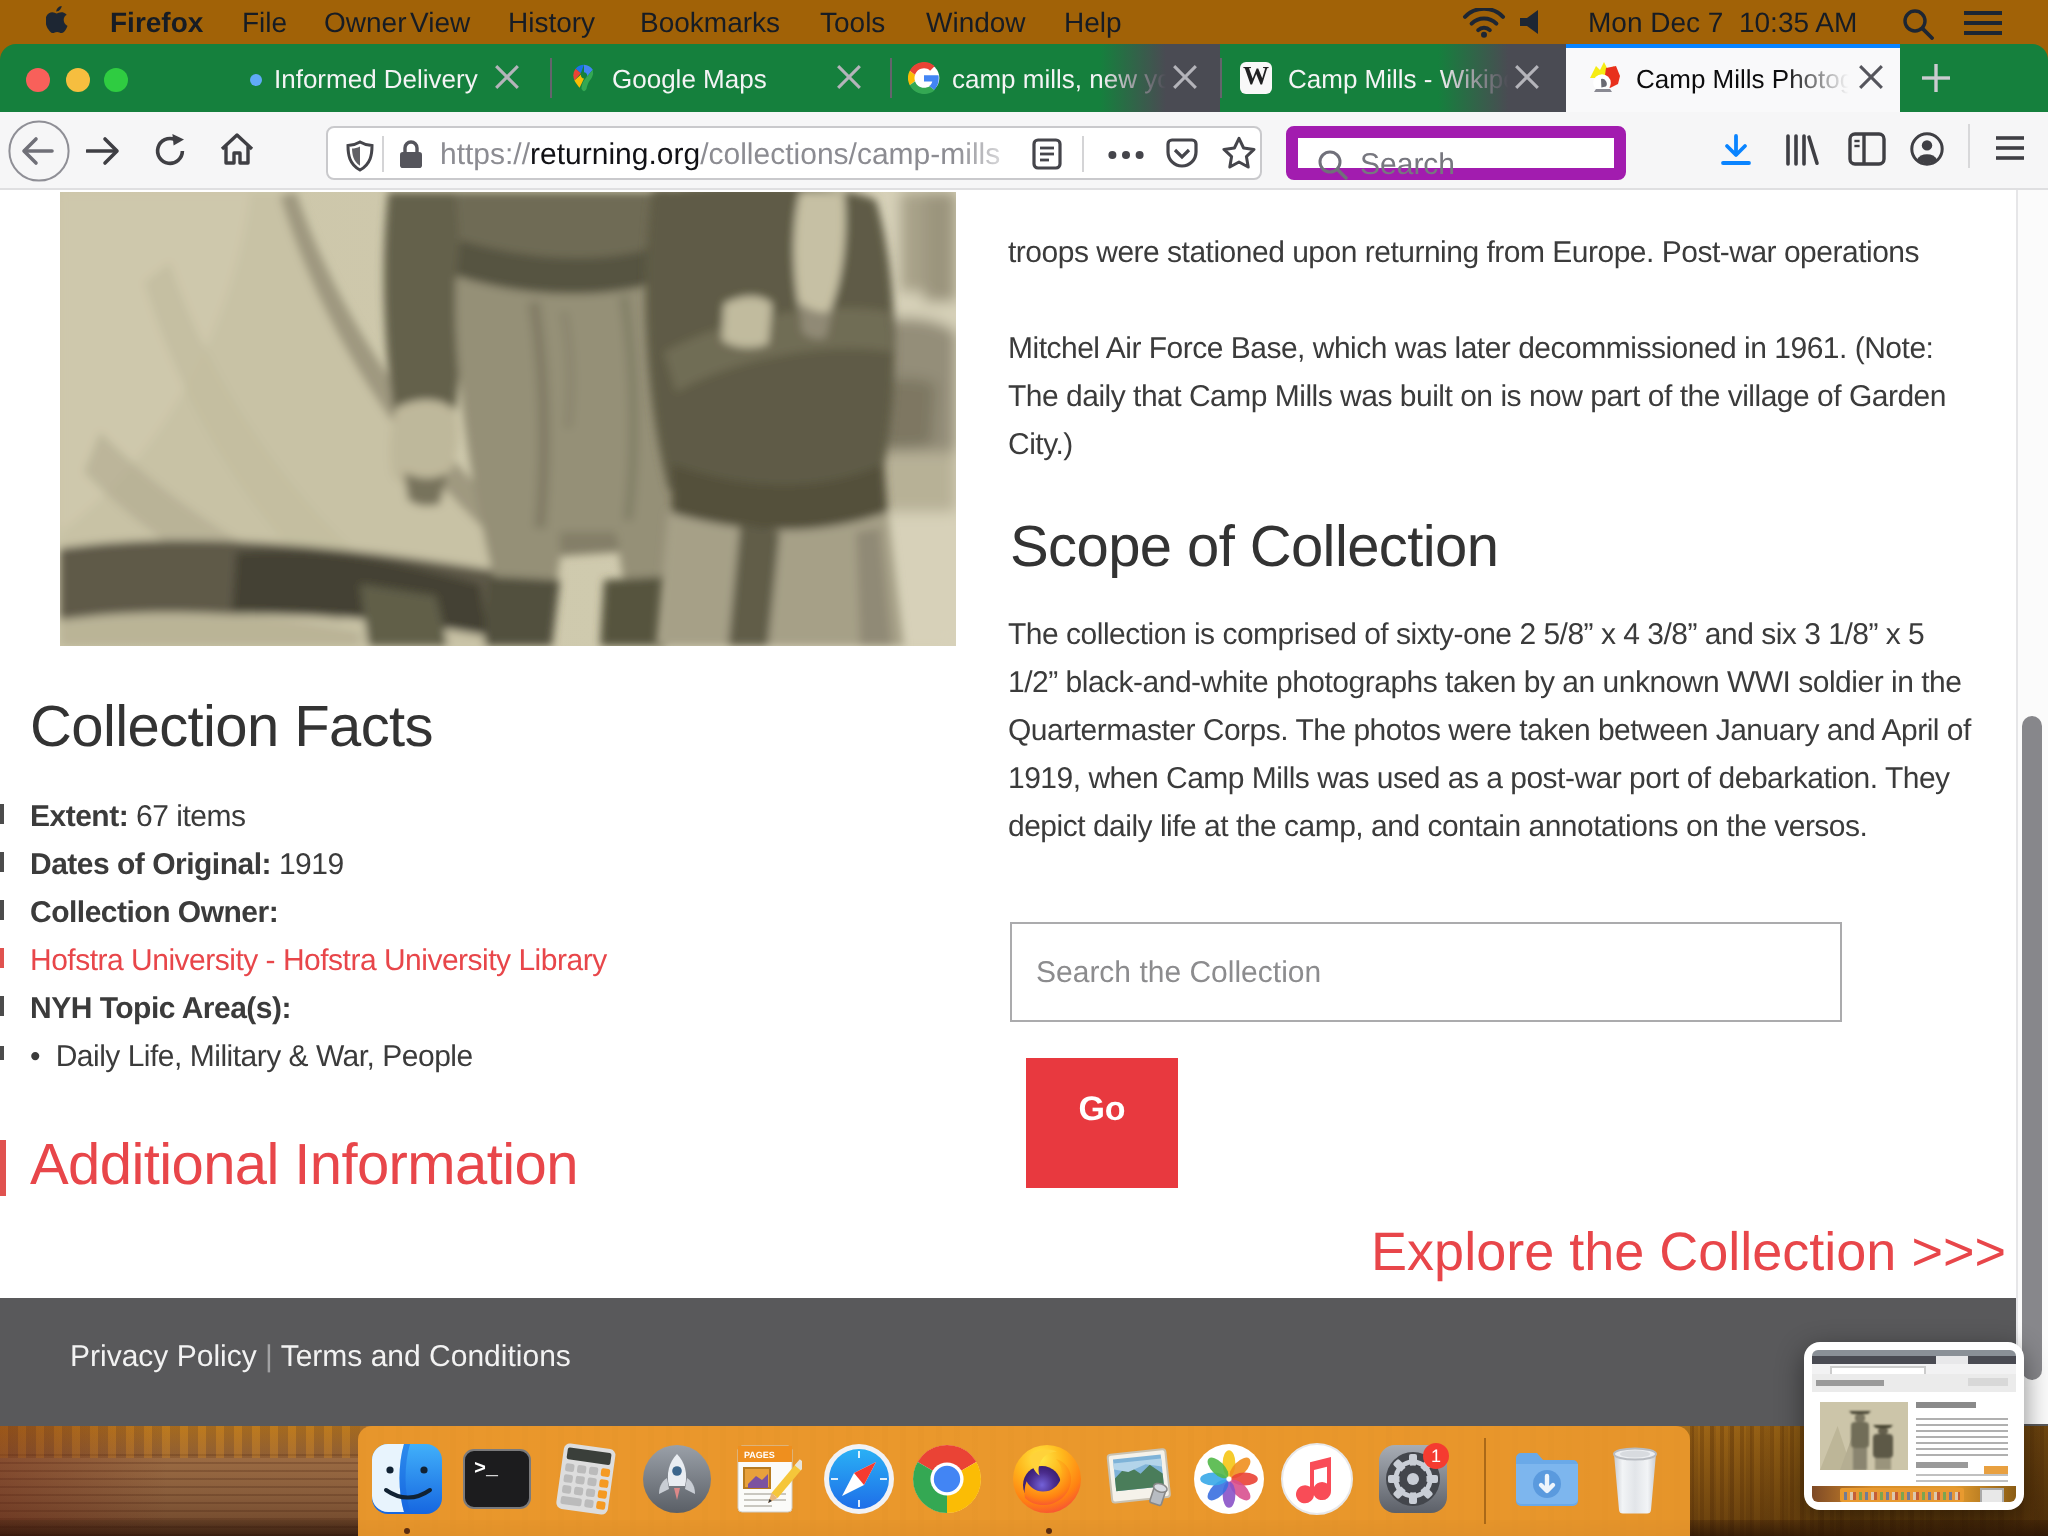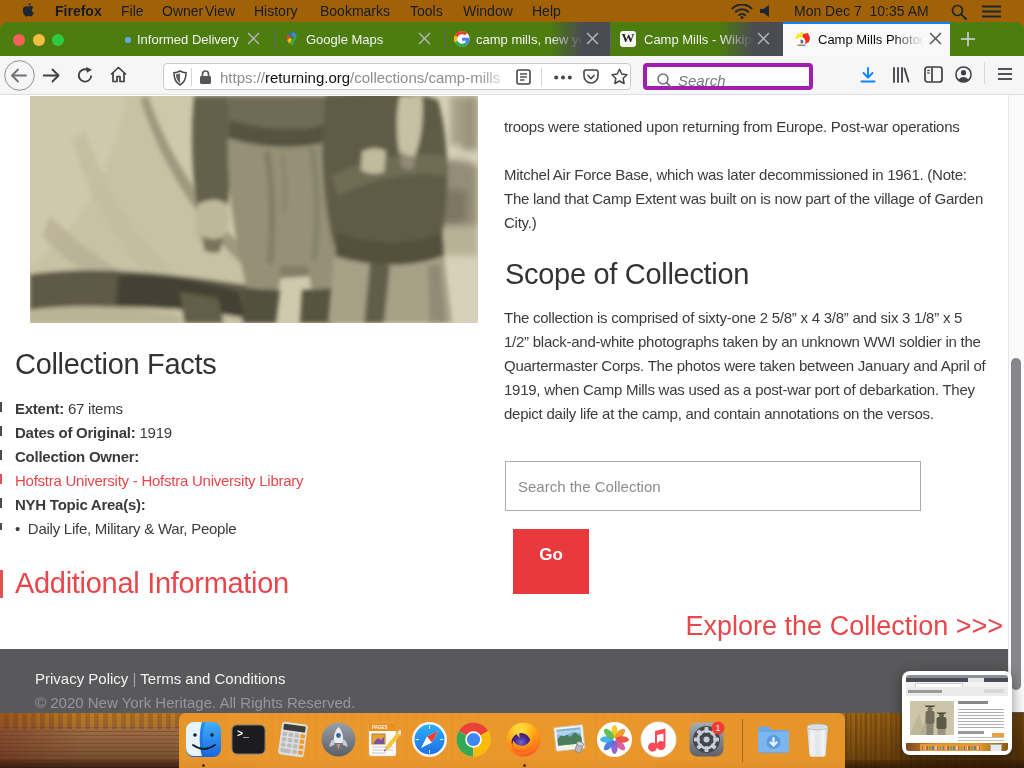--- a/index.html
+++ b/index.html
@@ -1,29 +1,29 @@
 <!DOCTYPE html>
 <html><head><meta charset="utf-8">
 <style>
   html,body{margin:0;padding:0;}
   body{width:1024px;height:768px;overflow:hidden;font-family:"Liberation Sans",sans-serif;position:relative;background:#fff;}
   .abs{position:absolute;}
   
   #menubar{left:0;top:0;width:1024px;height:40px;background:#a16207;box-shadow:inset 0 -1px 0 rgba(90,100,120,.25);color:#171c24;font-size:14px;}
   #menubar .mi{position:absolute;top:3px;white-space:nowrap;}
   
-  #tabbar{left:0;top:22px;width:1024px;height:34px;background:#4d7c0f;border-radius:8px 8px 0 0;}
+  #tabbar{left:0;top:22px;width:1024px;height:34px;background:#15803d;border-radius:8px 8px 0 0;}
   .tab{position:absolute;top:0;height:34px;overflow:hidden;}
   .tabsep{position:absolute;top:7px;width:1px;height:20px;background:#64646c;}
   .tabtxt{position:absolute;top:10px;font-size:13px;color:#f4f4f5;white-space:nowrap;}
   .tabx{position:absolute;top:10px;width:13px;height:13px;}
   
   #navbar{left:0;top:56px;width:1024px;height:38px;background:#f6f6f7;border-bottom:1px solid #dfdfe1;}
   #urlbar{position:absolute;left:163px;top:7px;width:468px;height:27px;background:#fff;border:1px solid #c9c9cc;border-radius:4px;box-sizing:border-box;}
-  #searchbar{position:absolute;left:643px;top:7px;width:170px;height:27px;background:#fff;border:4px solid #a21caf;border-radius:4px;box-sizing:border-box;font-style:italic;}
+  #searchbar{position:absolute;left:643px;top:7px;width:170px;height:27px;background:#fff;border:6px solid #a21caf;border-radius:4px;box-sizing:border-box;}
   
   #content{left:0;top:95px;width:1024px;height:554px;background:#fff;color:#3b3b3b;}
   .h2g{position:absolute;font-size:29px;font-weight:400;color:#333;letter-spacing:-0.3px;white-space:nowrap;}
   .body-line{position:absolute;font-size:15px;letter-spacing:-0.25px;line-height:24px;color:#3b3b3b;white-space:nowrap;}
   
   #footer{left:0;top:649px;width:1024px;height:64px;background:#59595b;}
   
   #wall{left:0;top:713px;width:1024px;height:55px;}
   #dock{position:absolute;left:179px;top:0;width:666px;height:55px;background:rgba(235,152,44,.93);border-radius:7px 7px 0 0;}
   .dkic{position:absolute;top:8px;width:37px;height:37px;}
@@ -105,21 +105,21 @@
   <div style="position:absolute;left:0;top:307px;width:2px;height:10px;background:#4c4c4c;"></div>
   <div style="position:absolute;left:0;top:331px;width:2px;height:10px;background:#4c4c4c;"></div>
   <div style="position:absolute;left:0;top:355px;width:2px;height:10px;background:#4c4c4c;"></div>
   <div style="position:absolute;left:0;top:379px;width:2px;height:10px;background:#e0524f;"></div>
   <div style="position:absolute;left:0;top:403px;width:2px;height:10px;background:#4c4c4c;"></div>
   <div style="position:absolute;left:0;top:428px;width:2px;height:7px;background:#4c4c4c;"></div>
   <div style="position:absolute;left:0;top:475px;width:3px;height:28px;background:#e0524f;"></div>
 
   <div class="body-line" style="left:504px;top:20px;">troops were stationed upon returning from Europe. Post-war operations</div>
   <div class="body-line" style="left:504px;top:68px;">Mitchel Air Force Base, which was later decommissioned in 1961. (Note:</div>
-  <div class="body-line" style="left:504px;top:92px;">The land that Camp Extent was built on is now part of the village of Garden</div>
+  <div class="body-line" style="left:504px;top:92px;">The daily that Camp Mills was built on is now part of the village of Garden</div>
   <div class="body-line" style="left:504px;top:116px;">City.)</div>
   <div class="h2g" style="left:505px;top:163px;">Scope of Collection</div>
   <div class="body-line" style="left:504px;top:211px;">The collection is comprised of sixty-one 2 5/8” x 4 3/8” and six 3 1/8” x 5</div>
   <div class="body-line" style="left:504px;top:235px;">1/2” black-and-white photographs taken by an unknown WWI soldier in the</div>
   <div class="body-line" style="left:504px;top:259px;">Quartermaster Corps. The photos were taken between January and April of</div>
   <div class="body-line" style="left:504px;top:283px;">1919, when Camp Mills was used as a post-war port of debarkation. They</div>
   <div class="body-line" style="left:504px;top:307px;">depict daily life at the camp, and contain annotations on the versos.</div>
 
   <div class="h2g" style="left:15px;top:253px;">Collection Facts</div>
   <div class="body-line" style="left:15px;top:302px;"><b>Extent:</b> 67 items</div>
@@ -370,21 +370,20 @@
   <svg style="position:absolute;left:998px;top:12px" width="14" height="12" viewBox="0 0 14 12">
       <g stroke="#3f3f44" stroke-width="1.8">
         <line x1="0" y1="1" x2="14" y2="1"></line>
         <line x1="0" y1="6" x2="14" y2="6"></line>
         <line x1="0" y1="11" x2="14" y2="11"></line>
       </g>
     </svg>
 </div>
 <div class="abs" id="footer">
   <div style="position:absolute;left:35px;top:21px;font-size:15px;color:#f2f2f2;">Privacy Policy <span style="color:#a2a2a4;">|</span> Terms and Conditions</div>
-  <div style="position:absolute;left:35px;top:45px;font-size:15px;color:#97979a;">© 2020 New York Heritage. All Rights Reserved.</div>
 </div>
 <div class="abs" id="wall">
   <div style="position:absolute;left:0;top:0;width:1024px;height:55px;background:linear-gradient(90deg,#7e4a26 0,#a06a30 12%,#d88d28 25%,#e29a2e 55%,#c07c1e 75%,#8a5c14 92%,#6b4510 100%);"></div>
   <div style="position:absolute;left:0;top:0;width:1024px;height:55px;background:repeating-linear-gradient(90deg,rgba(60,30,8,.22) 0 3px,rgba(0,0,0,0) 3px 9px);opacity:.6;"></div>
   <div style="position:absolute;left:0;top:0;width:180px;height:55px;background:linear-gradient(180deg,#b97b22 0,#9a6a42 30%,#8a5e3c 60%,#6b4328 100%);"></div>
   <div style="position:absolute;left:0;top:14px;width:180px;height:41px;background:repeating-linear-gradient(0deg,rgba(60,25,10,.22) 0 1px,rgba(0,0,0,0) 1px 4px);"></div>
   <div style="position:absolute;left:0;top:0;width:180px;height:16px;background:repeating-linear-gradient(90deg,rgba(196,120,20,.8) 0 4px,rgba(110,60,20,.6) 4px 9px);opacity:.45;"></div>
     <div style="position:absolute;left:0;top:0;width:120px;height:55px;background:linear-gradient(90deg,rgba(100,30,18,.38),rgba(100,30,18,0) 70%);"></div>
   <div style="position:absolute;left:845px;top:0;width:179px;height:55px;background:repeating-linear-gradient(90deg,rgba(80,42,6,.30) 0 2px,rgba(0,0,0,0) 2px 5px),linear-gradient(180deg,rgba(120,70,10,.2),rgba(50,25,4,.55));"></div>
   <div style="position:absolute;left:0;top:47px;width:1024px;height:8px;background:linear-gradient(180deg,rgba(40,18,5,.25),rgba(30,12,4,.6));"></div>

